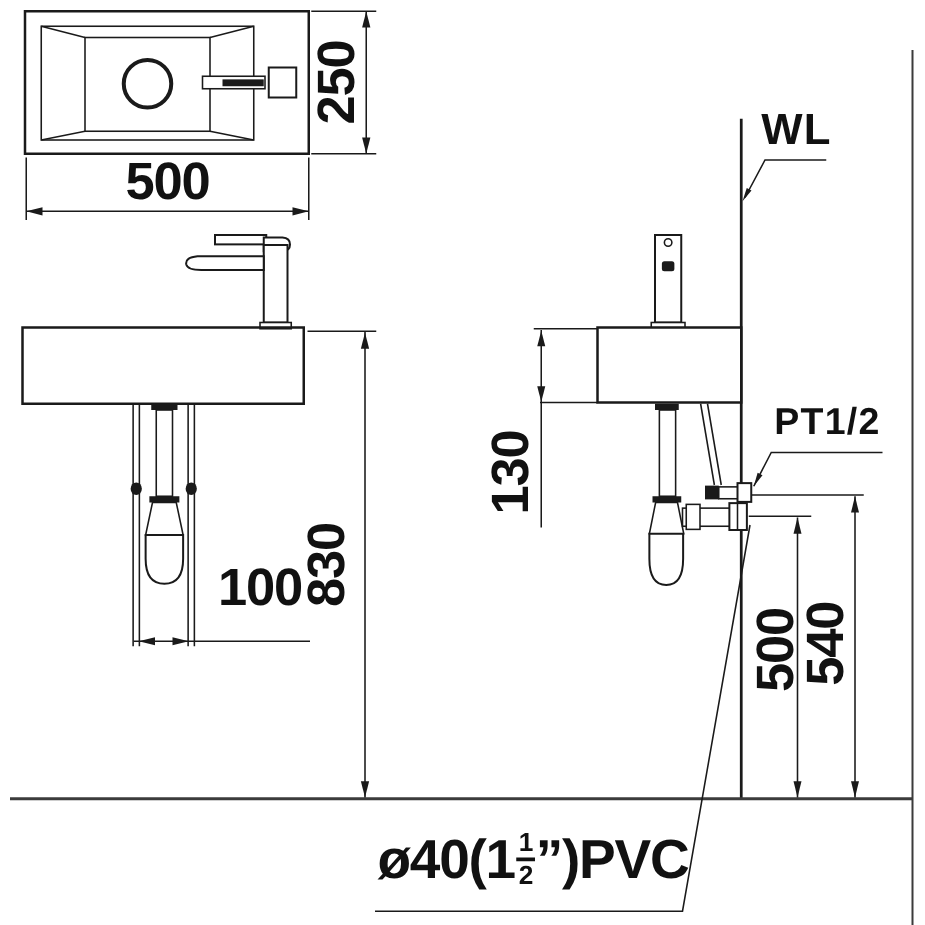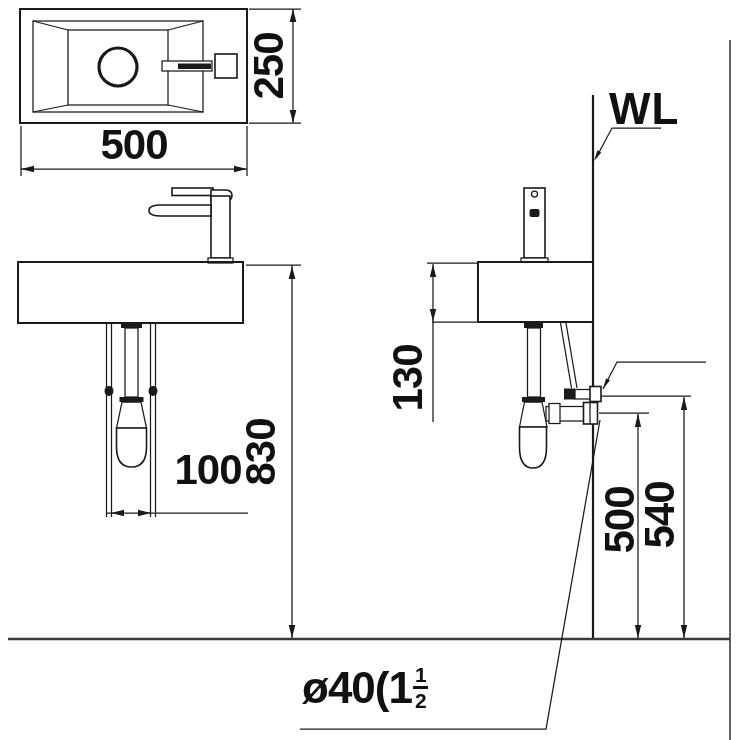--- a/index.html
+++ b/index.html
@@ -18,21 +18,21 @@
   .wh{fill:#ffffff;}
   .dk{fill:currentColor;stroke:none;}
   .ar{fill:currentColor;stroke:none;}
   .struct{stroke:var(--muted_line);}
   .lbl{
     position:absolute;font-weight:bold;color:var(--text);
     text-align:center;line-height:1.05;white-space:nowrap;
   }
   .dim{font-size:42px;letter-spacing:-1px;}
   .rot{transform:rotate(-90deg);transform-origin:center center;}
-  .wl{font-size:44px;letter-spacing:1px;}
+  .wl{font-size:35px;letter-spacing:1px;}
   .pt{font-size:30px;letter-spacing:1px;}
   .pvc{font-size:44px;letter-spacing:-1px;display:flex;align-items:flex-start;justify-content:space-between;}
   .frac{display:inline-flex;flex-direction:column;align-items:center;font-size:21px;line-height:1;margin:0 1px;transform:translateY(-1px);}
   .frac-top{border-bottom:3px solid var(--text);padding:0 2px 1px 2px;}
   .frac-bot{padding-top:1px;}
 </style>
 </head>
 <body>
 
 <div class="canvas">
@@ -185,22 +185,24 @@
   </svg>
 
   <div class="lbl dim" style="left:94px;top:123px;width:80px;">500</div>
   <div class="lbl dim rot" style="left:229px;top:44px;width:80px;height:44px;">250</div>
   <div class="lbl dim rot" style="left:221px;top:430px;width:80px;height:44px;">830</div>
   <div class="lbl dim" style="left:168px;top:448px;width:80px;">100</div>
   <div class="lbl dim rot" style="left:368px;top:356px;width:80px;height:44px;">130</div>
   <div class="lbl dim rot" style="left:580px;top:498px;width:80px;height:44px;">500</div>
   <div class="lbl dim rot" style="left:620px;top:493px;width:80px;height:44px;">540</div>
   <div class="lbl wl" style="left:609px;top:86px;width:56px;">WL</div>
+  <div class="lbl pt" style="left:614px;top:322px;width:96px;">PT1/2</div>
 
   <div class="lbl pvc" style="left:302px;top:665px;">
     <span>ø40(1</span>
       <span class="frac">
         <span class="frac-top">1</span>
         <span class="frac-bot">2</span>
       </span>
+      <span>”)PVC</span>
   </div>
 
 </div>
 
 </body></html>

